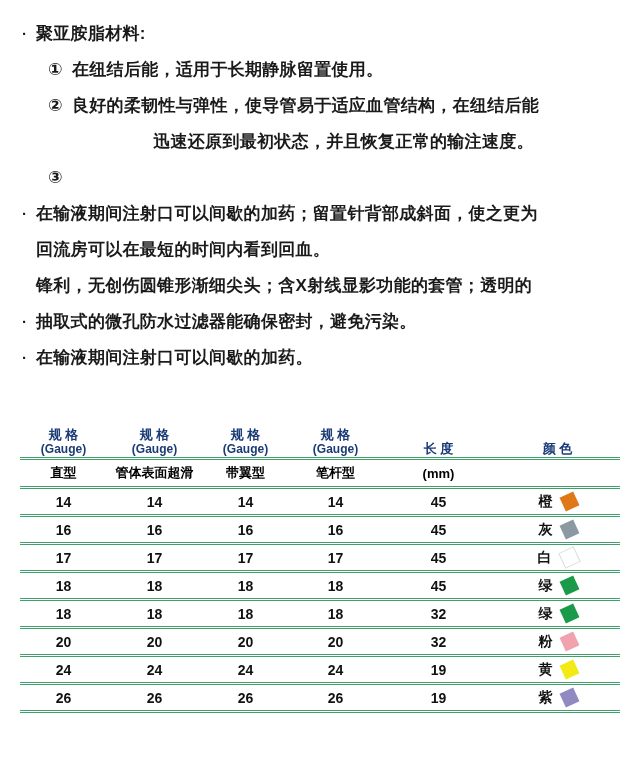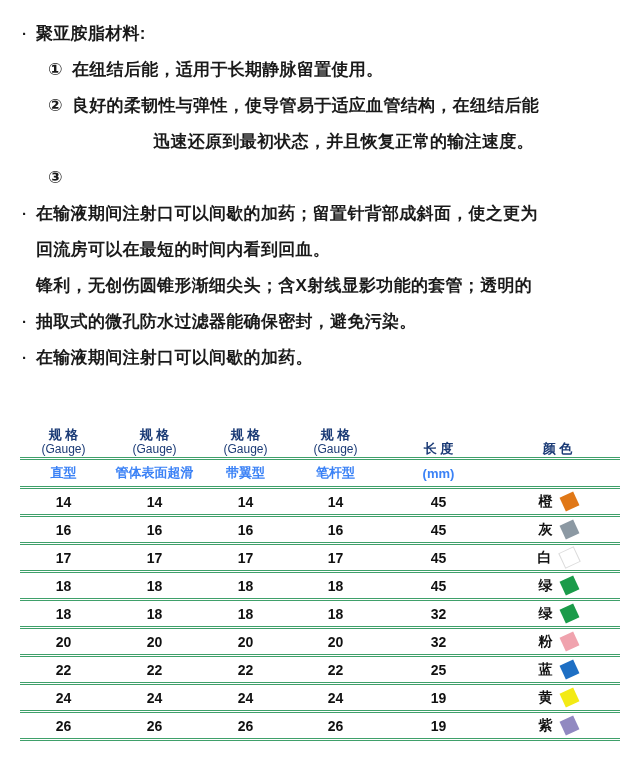--- a/index.html
+++ b/index.html
@@ -57,23 +57,24 @@
   .hdr-cn {
     font-size: 13px;
     font-weight: bold;
     line-height: 15px;
     display: block;
   }
   .hdr-en {
     font-size: 12px;
     line-height: 14px;
     display: block;
+    font-weight: bold;
   }
   tr.hdr2 td {
-    color: #3b82f6;
+    color: #000000;
     font-size: 13px;
     font-weight: bold;
     height: 26px;
     vertical-align: middle;
   }
   tr.data td {
     height: 25px;
     font-size: 14px;
     font-weight: bold;
     color: #111111;
@@ -240,31 +241,20 @@
         <td>20</td>
         <td>20</td>
         <td>20</td>
         <td>32</td>
         <td><span class="color-cell-inner">
               <span>粉</span>
               <span class="swatch" style="background: rgb(240, 163, 174);"></span>
             </span></td>
       </tr>
       <tr class="data">
-        <td>22</td>
-        <td>22</td>
-        <td>22</td>
-        <td>22</td>
-        <td>25</td>
-        <td><span class="color-cell-inner">
-              <span>蓝</span>
-              <span class="swatch" style="background: rgb(30, 111, 196);"></span>
-            </span></td>
-      </tr>
-      <tr class="data">
         <td>24</td>
         <td>24</td>
         <td>24</td>
         <td>24</td>
         <td>19</td>
         <td><span class="color-cell-inner">
               <span>黄</span>
               <span class="swatch" style="background: rgb(243, 234, 21);"></span>
             </span></td>
       </tr>

